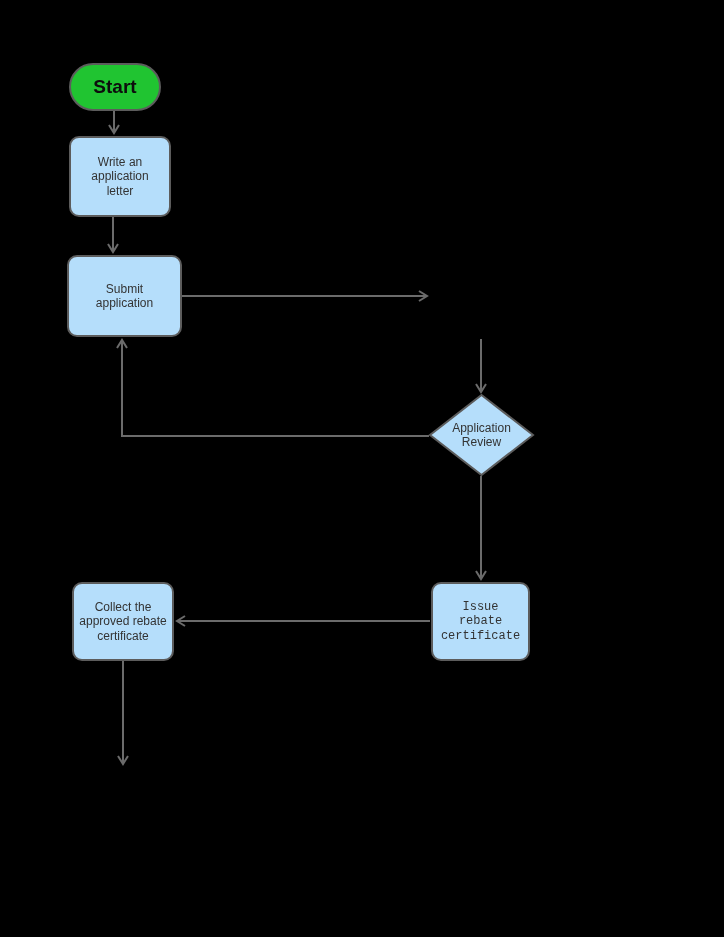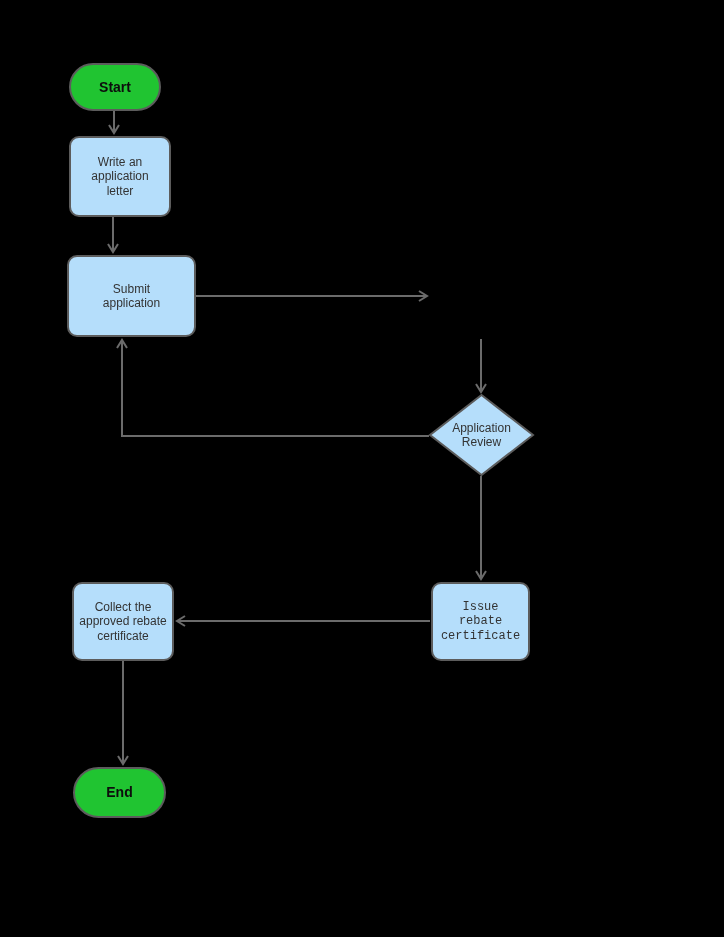--- a/index.html
+++ b/index.html
@@ -44,31 +44,31 @@
   }
   .process {
     background: var(--process-fill, #b5defb);
     border: 2px solid var(--node-border, #5c5c5c);
   }
   .terminal {
     background: var(--terminal-fill, #20c431);
     border: 2px solid var(--node-border, #5c5c5c);
     border-radius: 26px;
     font-weight: bold;
-    font-size: 14px;
+    font-size: 19px;
     color: var(--terminal-text, #0d0d0d);
   }
   .decision-label {
     background: transparent;
     border: none;
   }
   
   #node-start        { left: 69px;  top: 63px;  width: 92px;  height: 48px; }
   #node-write        { left: 69px;  top: 136px; width: 102px; height: 81px; padding: 0 16px; }
-  #node-submit       { left: 67px;  top: 255px; width: 129px; height: 82px; padding: 0 16px; }
+  #node-submit       { left: 67px;  top: 255px; width: 115px; height: 82px; padding: 0 16px; }
   #node-verification { left: 431px; top: 255px; width: 101px; height: 82px; padding: 0 2px; }
   #node-review       { left: 430px; top: 395px; width: 103px; height: 80px; padding: 0 12px; }
   #node-issue        { left: 431px; top: 582px; width: 99px;  height: 79px; padding: 0 6px; font-family: Liberation Mono, monospace; }
   #node-collect      { left: 72px;  top: 582px; width: 102px; height: 79px; padding: 0 2px; }
   #node-end          { left: 73px;  top: 767px; width: 93px;  height: 51px; }
 </style>
 </head>
 <body>
 
 <div class="stage">
@@ -98,15 +98,14 @@
 
   <div class="node process" id="node-submit">Submit application</div>
 
 
   <div class="node decision-label" id="node-review">Application Review</div>
 
   <div class="node process" id="node-issue">Issue rebate certificate</div>
 
   <div class="node process" id="node-collect">Collect the approved rebate certificate</div>
 
-  <div class="node terminal" id="node-end">End</div>
 
 </div>
 
 </body></html>

